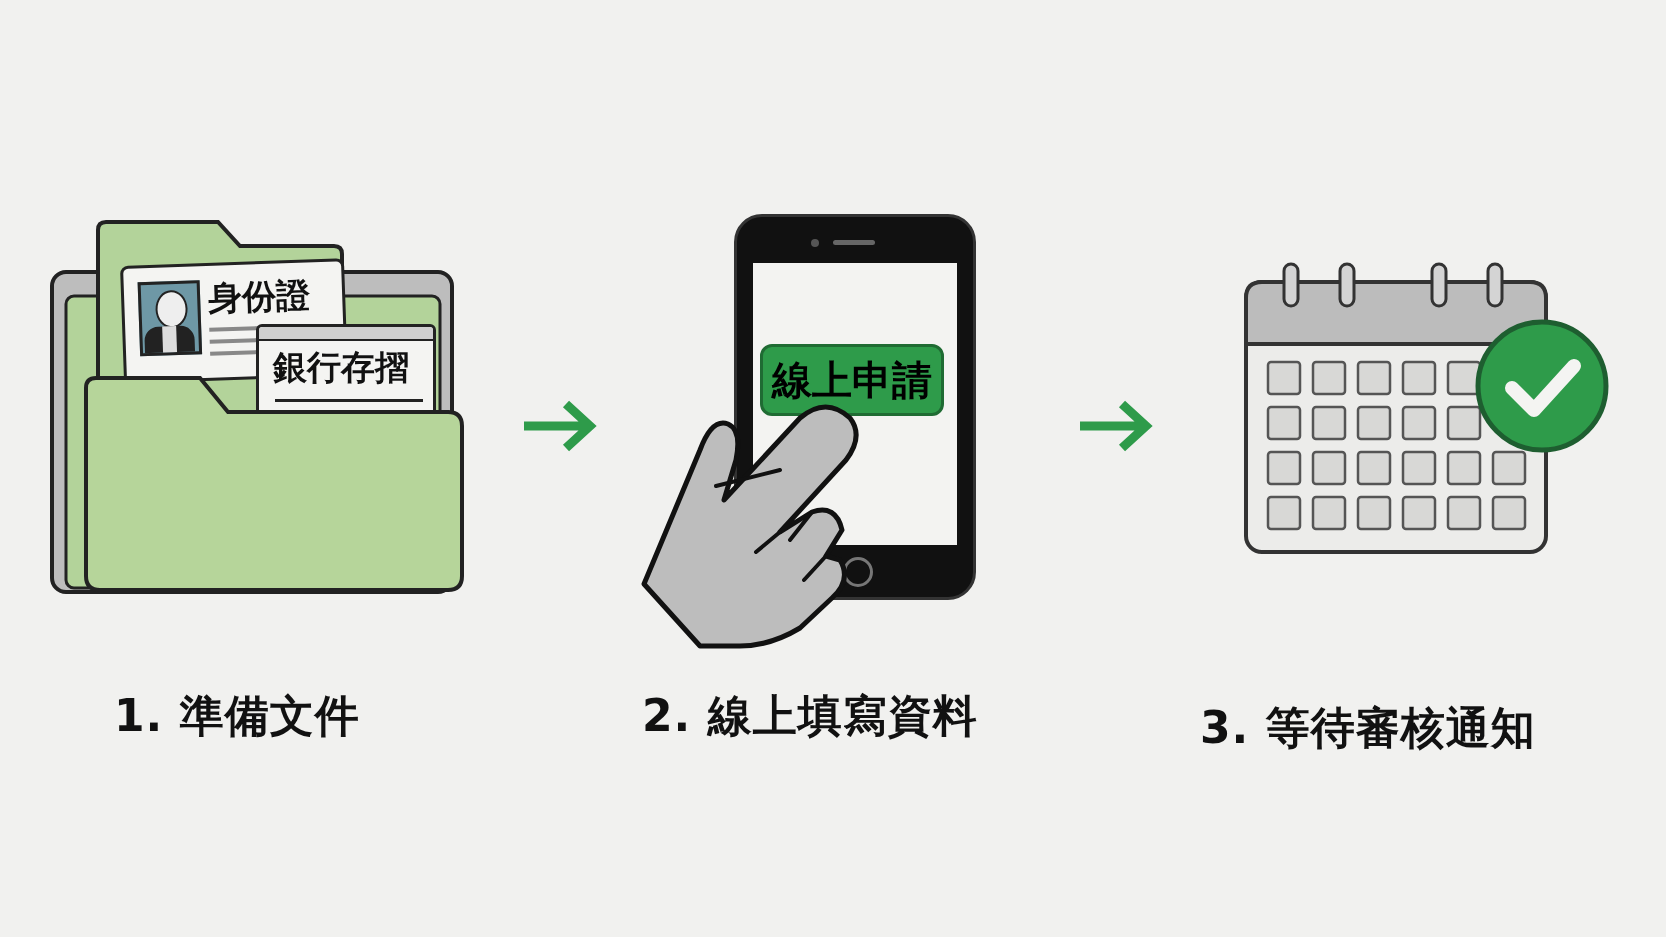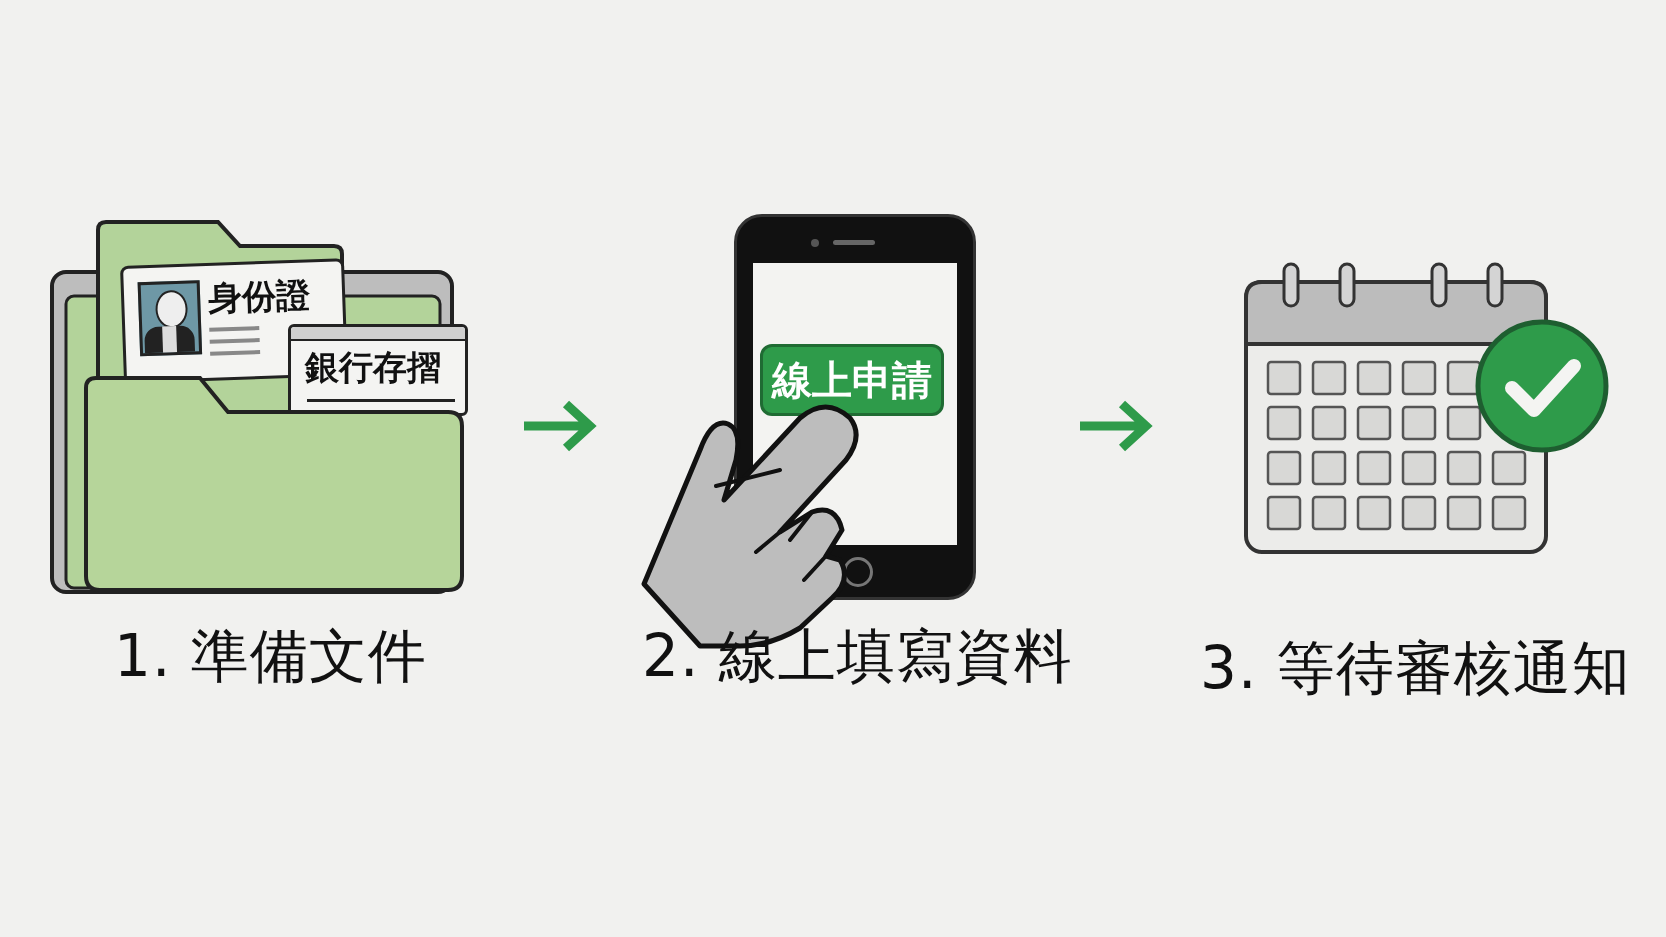--- a/index.html
+++ b/index.html
@@ -1,19 +1,19 @@
 <!DOCTYPE html>
 <html><head>
 <meta charset="utf-8">
 <style>
   html,body{margin:0;padding:0;}
   body{width:1666px;height:937px;background:#f1f1ef;overflow:hidden;position:relative;font-family:"DejaVu Sans","Liberation Sans",sans-serif;}
   .abs{position:absolute;}
   svg{position:absolute;overflow:visible;}
-  .step-label{position:absolute;top:627px;font-size:58px;font-weight:normal;color:#111;white-space:nowrap;letter-spacing:1px;line-height:1;}
+  .step-label{position:absolute;top:694px;font-size:44px;font-weight:bold;color:#111;white-space:nowrap;letter-spacing:1px;line-height:1;}
   .cjk{font-family:"DejaVu Sans",sans-serif;}
 </style>
 </head>
 <body>
 
 <div>
   <svg width="1666" height="937" viewBox="0 0 1666 937" style="left:0;top:0;">
 
     <rect x="52" y="272" width="400" height="320" rx="14" fill="#bdbdbd" stroke="#222" stroke-width="4"></rect>
     <rect x="66" y="296" width="374" height="292" rx="8" fill="#b3d39a" stroke="#222" stroke-width="3"></rect>
@@ -24,21 +24,21 @@
   <div class="abs" style="left:122px;top:262px;width:218px;height:112px;background:#f4f4f2;border:3px solid #222;border-radius:8px;transform:rotate(-2deg);">
     <div class="abs" style="left:14px;top:14px;width:56px;height:68px;background:#6e98a6;border:3px solid #222;overflow:hidden;">
       <div class="abs" style="left:14px;top:6px;width:28px;height:34px;background:#eee;border:2px solid #222;border-radius:50%;"></div>
       <div class="abs" style="left:2px;top:42px;width:50px;height:30px;background:#222;border-radius:14px 14px 0 0;"></div>
       <div class="abs" style="left:20px;top:42px;width:14px;height:30px;background:#ddd;"></div>
     </div>
     <div class="abs cjk" style="left:84px;top:10px;font-size:34px;color:#111;font-weight:bold;">身份證</div>
     <div class="abs" style="left:84px;top:62px;width:50px;height:4px;background:#888;box-shadow:0 12px 0 #888,0 24px 0 #888;"></div>
   </div>
 
-  <div class="abs" style="left:256px;top:324px;width:174px;height:86px;background:#f4f4f2;border:3px solid #222;border-radius:6px;margin-left:32px;">
+  <div class="abs" style="left:256px;top:324px;width:174px;height:86px;background:#f4f4f2;border:3px solid #222;border-radius:6px;">
     <div class="abs" style="left:0;top:0;width:174px;height:12px;background:#cfcfcf;border-bottom:2px solid #222;border-radius:4px 4px 0 0;"></div>
     <div class="abs cjk" style="left:14px;top:18px;font-size:34px;color:#111;font-weight:bold;">銀行存摺</div>
     <div class="abs" style="left:16px;top:72px;width:148px;height:3px;background:#222;"></div>
   </div>
 
   <svg width="1666" height="937" viewBox="0 0 1666 937" style="left:0;top:0;">
     <path d="M86 388 Q86 378 96 378 L200 378 L228 412 L448 412 Q462 412 462 426 L462 576 Q462 590 448 590 L100 590 Q86 590 86 576 Z" fill="#b6d59a" stroke="#222" stroke-width="4"></path>
   </svg>
 </div>
 
@@ -46,21 +46,21 @@
   <path d="M2 30 L66 30 M44 8 L68 30 L44 52" fill="none" stroke="#2e9b4a" stroke-width="9" stroke-linecap="butt"></path>
 </svg>
 
 <div>
   <div class="abs" style="left:734px;top:214px;width:236px;height:380px;background:#111;border-radius:28px;border:3px solid #333;">
     <div class="abs" style="left:74px;top:22px;width:8px;height:8px;background:#555;border-radius:50%;"></div>
     <div class="abs" style="left:96px;top:23px;width:42px;height:5px;background:#666;border-radius:3px;"></div>
     <div class="abs" style="left:16px;top:46px;width:204px;height:282px;background:#f3f3f1;"></div>
     <div class="abs" style="left:106px;top:340px;width:24px;height:24px;border:3px solid #777;border-radius:50%;"></div>
   </div>
-  <div class="abs cjk" style="left:760px;top:344px;width:184px;height:72px;background:#2e9b4a;border:3px solid #1f6b33;border-radius:12px;color:#ffffff;font-size:40px;font-weight:bold;display:flex;align-items:center;justify-content:center;box-sizing:border-box;">線上申請</div>
+  <div class="abs cjk" style="left:760px;top:344px;width:184px;height:72px;background:#2e9b4a;border:3px solid #1f6b33;border-radius:12px;color:#000000;font-size:40px;font-weight:bold;display:flex;align-items:center;justify-content:center;box-sizing:border-box;">線上申請</div>
   <svg width="1666" height="937" viewBox="0 0 1666 937" style="left:0;top:0;">
     <path d="M644 584 L700 450 Q712 418 728 424 Q742 430 736 460 L724 500 L800 418 Q826 396 850 418 Q864 436 846 460 L780 532 L812 512 Q836 504 842 530 L826 556 L840 560 Q852 580 832 598 L800 628 Q770 646 740 646 L700 646 Z" fill="#bdbdbd" stroke="#111" stroke-width="5" stroke-linejoin="round"></path>
     <path d="M716 486 L780 470 M780 532 L756 552 M812 512 L790 540 M826 556 L804 580" fill="none" stroke="#111" stroke-width="4" stroke-linecap="round"></path>
   </svg>
 </div>
 
 <svg width="80" height="60" viewBox="0 0 80 60" style="left:1078px;top:396px;">
   <path d="M2 30 L66 30 M44 8 L68 30 L44 52" fill="none" stroke="#2e9b4a" stroke-width="9" stroke-linecap="butt"></path>
 </svg>
 

